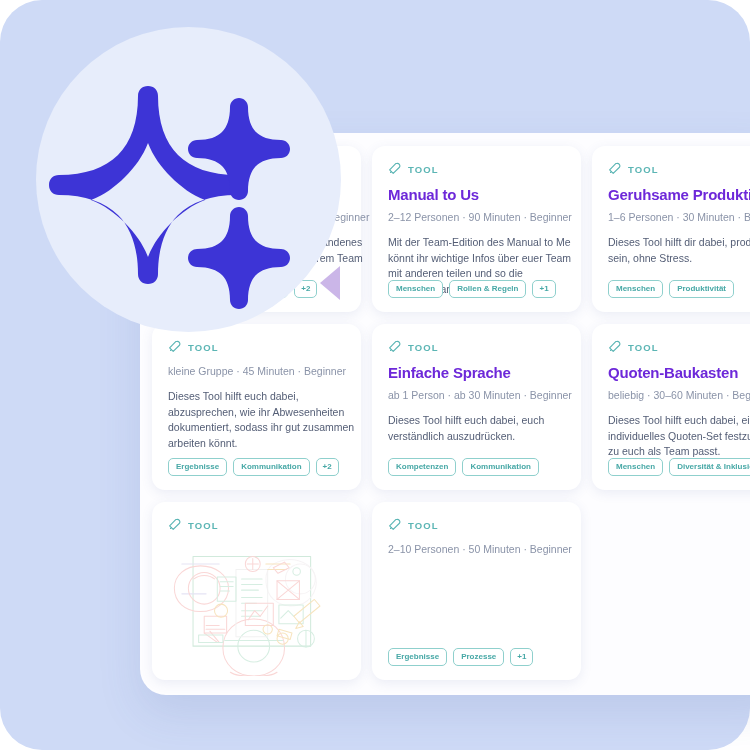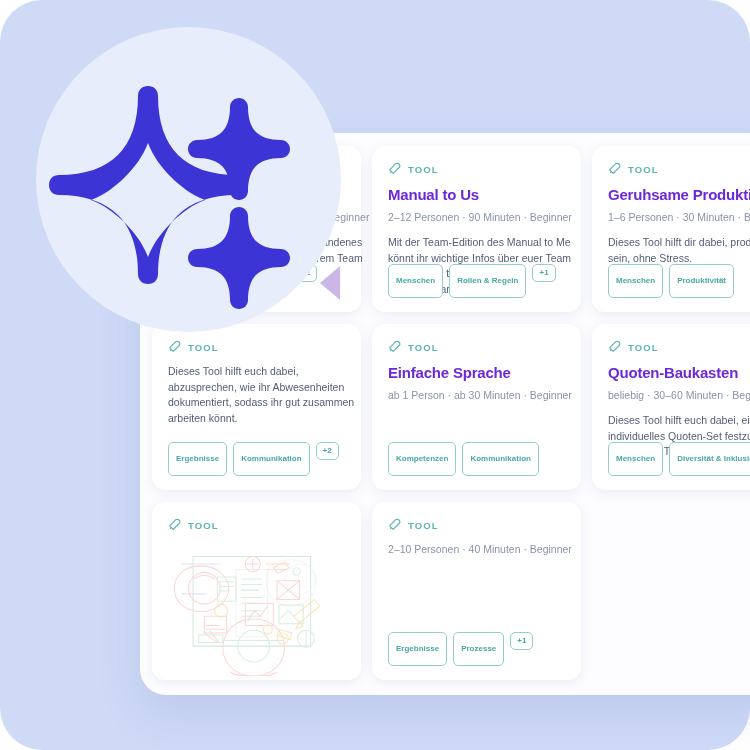--- a/index.html
+++ b/index.html
@@ -124,21 +124,21 @@
     bottom: 14px;
     display: flex;
     gap: 6px;
     white-space: nowrap;
   }
   .tag {
     display: inline-flex;
     align-items: center;
     justify-content: center;
     height: 18px;
-    padding: 16px 7px;
+    padding: 8px 7px;
     border: 1px solid #8fd0cd;
     border-radius: 5px;
     font-size: 8px;
     font-weight: 600;
     color: #47a8a6;
     background: #ffffff;
     line-height: 1;
     white-space: nowrap;
   }
   .tag.count { padding: 0 6px; }
@@ -256,40 +256,42 @@
       <div class="card r1 c0 h-std">
         <div class="eyebrow">
           <span class="tool-icon">
             <svg viewBox="0 0 16 16" width="13" height="13" fill="none" stroke="#5bb5b4" stroke-width="1.4" stroke-linecap="round" stroke-linejoin="round">
               <path d="M10.6 1.9a3.1 3.1 0 0 1 3.5 4.6L6.4 14 2 9.6l7.5-7.7z"></path>
               <path d="M4.2 11.8l-1.1 1.1"></path>
             </svg>
           </span>
           <span class="eyebrow-label">TOOL</span>
         </div>
+        <div class="card-meta">kleine Gruppe · 45 Minuten · Beginner</div>
         <div class="card-desc">Dieses Tool hilft euch dabei, abzusprechen, wie ihr Abwesenheiten dokumentiert, sodass ihr gut zusammen arbeiten könnt.</div>
         <div class="tags">
           <span class="tag">Ergebnisse</span>
           <span class="tag">Kommunikation</span>
           <span class="tag count">+2</span>
         </div>
       </div>
 
       <div class="card r1 c1 h-std">
         <div class="eyebrow">
           <span class="tool-icon">
             <svg viewBox="0 0 16 16" width="13" height="13" fill="none" stroke="#5bb5b4" stroke-width="1.4" stroke-linecap="round" stroke-linejoin="round">
               <path d="M10.6 1.9a3.1 3.1 0 0 1 3.5 4.6L6.4 14 2 9.6l7.5-7.7z"></path>
               <path d="M4.2 11.8l-1.1 1.1"></path>
             </svg>
           </span>
           <span class="eyebrow-label">TOOL</span>
         </div>
         <div class="card-title">Einfache Sprache</div>
         <div class="card-meta">ab 1 Person · ab 30 Minuten · Beginner</div>
+        <div class="card-desc">Dieses Tool hilft euch dabei, euch verständlich auszudrücken.</div>
         <div class="tags">
           <span class="tag">Kompetenzen</span>
           <span class="tag">Kommunikation</span>
         </div>
       </div>
 
       <div class="card r1 c2 h-std">
         <div class="eyebrow">
           <span class="tool-icon">
             <svg viewBox="0 0 16 16" width="13" height="13" fill="none" stroke="#5bb5b4" stroke-width="1.4" stroke-linecap="round" stroke-linejoin="round">
@@ -369,21 +371,21 @@
       <div class="card r2 c1 h-tall">
         <div class="eyebrow">
           <span class="tool-icon">
             <svg viewBox="0 0 16 16" width="13" height="13" fill="none" stroke="#5bb5b4" stroke-width="1.4" stroke-linecap="round" stroke-linejoin="round">
               <path d="M10.6 1.9a3.1 3.1 0 0 1 3.5 4.6L6.4 14 2 9.6l7.5-7.7z"></path>
               <path d="M4.2 11.8l-1.1 1.1"></path>
             </svg>
           </span>
           <span class="eyebrow-label">TOOL</span>
         </div>
-        <div class="card-meta">2–10 Personen · 40 Minuten · Beginner</div>
+        <div class="card-meta">2–10 Personen · 50 Minuten · Beginner</div>
         <div class="tags">
           <span class="tag">Ergebnisse</span>
           <span class="tag">Prozesse</span>
           <span class="tag count">+1</span>
         </div>
       </div>
 
     </div>
   </div>
 

